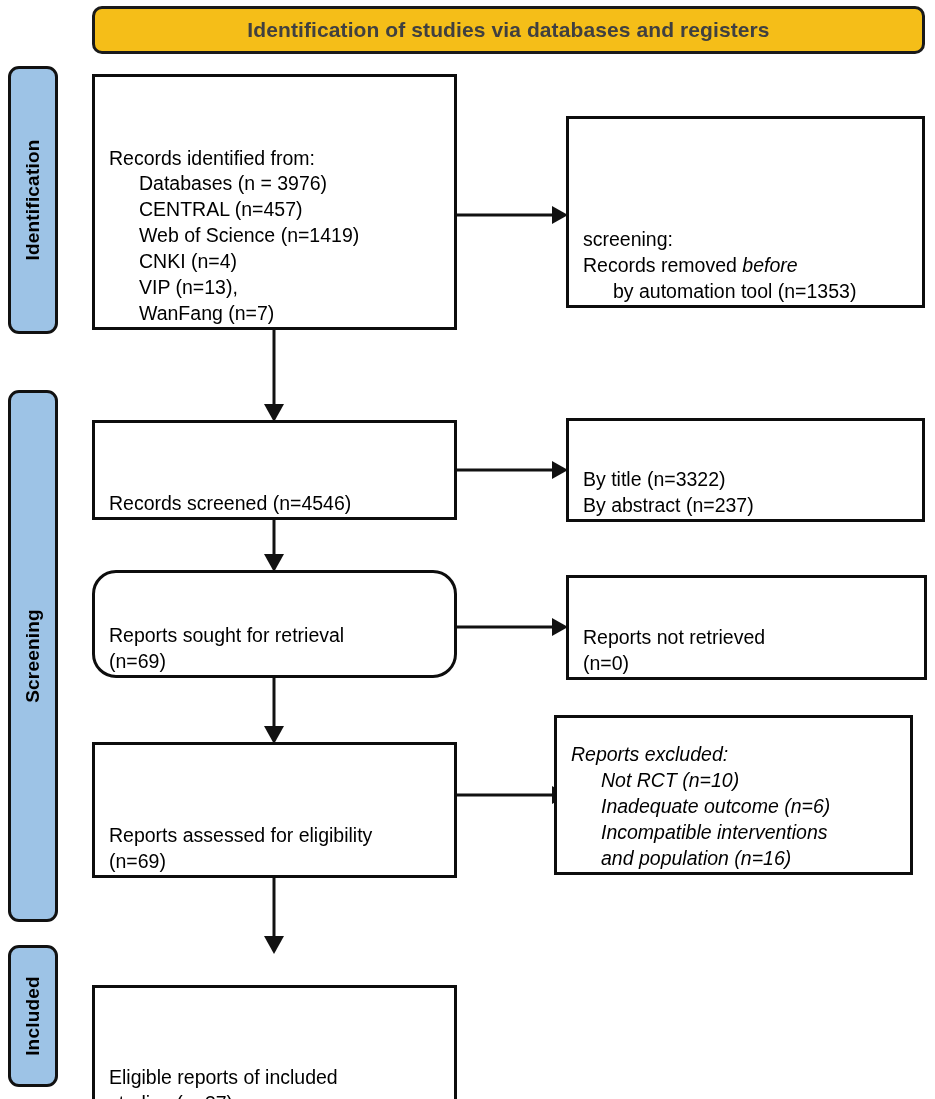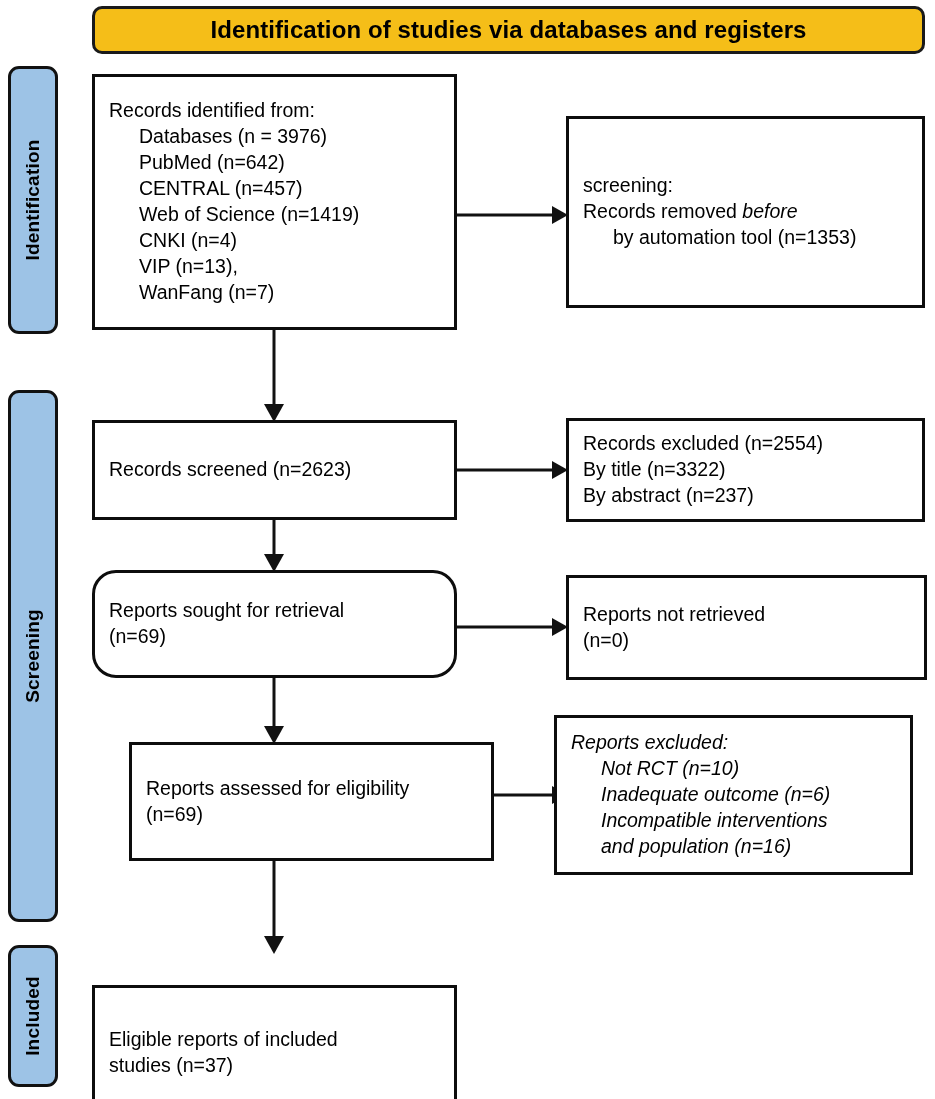--- a/index.html
+++ b/index.html
@@ -29,23 +29,23 @@
     height: 48px;
     background: #F5BE18;
     border: 3px solid #1a1a1a;
     border-radius: 10px;
     box-sizing: border-box;
     display: flex;
     align-items: center;
     justify-content: center;
   }
   .header-banner-text {
-    font-size: 24px;
+    font-size: 21px;
     font-weight: bold;
-    color: #000000;
+    color: #404040;
     letter-spacing: 0.1px;
     text-align: center;
     line-height: 1.1;
   }
 
   
   .stage-rail {
     position: absolute;
     left: 8px;
     width: 50px;
@@ -69,40 +69,40 @@
   #rail-screening     { top: 390px; height: 532px; }
   #rail-included      { top: 945px; height: 142px; }
 
   
   .flow-box {
     position: absolute;
     background: #ffffff;
     border: 3px solid #0d0d0d;
     box-sizing: border-box;
     display: flex;
-    align-items: center;
+    align-items: flex-end;
   }
   .flow-box-inner {
     padding: 0 14px;
     width: 100%;
     box-sizing: border-box;
   }
   .flow-line {
     font-size: 19.5px;
     color: #000000;
     line-height: 1.33;
     white-space: pre-wrap;
   }
   .flow-line.indent { padding-left: 30px; }
 
   
   #box-identified      { left: 92px; top: 74px;  width: 365px; height: 256px; }
   #box-screened        { left: 92px; top: 420px; width: 365px; height: 100px; }
   #box-sought          { left: 92px; top: 570px; width: 365px; height: 108px; border-radius: 24px; }
-  #box-assessed        { left: 92px; top: 742px; width: 365px; height: 119px; margin-left: 37px; }
+  #box-assessed        { left: 92px; top: 742px; width: 365px; height: 136px; }
   #box-included        { left: 92px; top: 985px; width: 365px; height: 135px; }
 
   
   #box-removed         { left: 566px; top: 116px; width: 359px; height: 192px; }
   #box-excluded-screen { left: 566px; top: 418px; width: 359px; height: 104px; }
   #box-not-retrieved   { left: 566px; top: 575px; width: 361px; height: 105px; }
   #box-reports-excluded{ left: 554px; top: 715px; width: 359px; height: 160px; font-style: italic; }
 
   
   .connector-svg {
@@ -163,46 +163,44 @@
     <polygon class="conn-head" points="552,786 568,795 552,804"></polygon>
 
     <line class="conn-line" x1="274" y1="850" x2="274" y2="938"></line>
     <polygon class="conn-head" points="264,936 284,936 274,954"></polygon>
   </svg>
 
   <div class="flow-box" id="box-identified">
     <div class="flow-box-inner">
       <div class="flow-line">Records identified from:</div>
       <div class="flow-line indent">Databases (n = 3976)</div>
-      <div class="flow-line indent">PubMed (n=642)</div>
       <div class="flow-line indent">CENTRAL (n=457)</div>
       <div class="flow-line indent">Web of Science (n=1419)</div>
       <div class="flow-line indent">CNKI (n=4)</div>
       <div class="flow-line indent">VIP (n=13),</div>
       <div class="flow-line indent">WanFang (n=7)</div>
     </div>
   </div>
 
   <div class="flow-box" id="box-removed">
     <div class="flow-box-inner">
       <div class="flow-line">screening:</div>
       <div class="flow-line"><span>Records removed </span><em>before</em></div>
       <div class="flow-line indent">by automation tool (n=1353)</div>
     </div>
   </div>
 
   <div class="flow-box" id="box-screened">
     <div class="flow-box-inner">
-      <div class="flow-line">Records screened (n=2623)</div>
+      <div class="flow-line">Records screened (n=4546)</div>
     </div>
   </div>
 
   <div class="flow-box" id="box-excluded-screen">
     <div class="flow-box-inner">
-      <div class="flow-line">Records excluded (n=2554)</div>
       <div class="flow-line">By title (n=3322)</div>
       <div class="flow-line">By abstract (n=237)</div>
     </div>
   </div>
 
   <div class="flow-box" id="box-sought">
     <div class="flow-box-inner">
       <div class="flow-line">Reports sought for retrieval</div>
       <div class="flow-line">(n=69)</div>
     </div>

